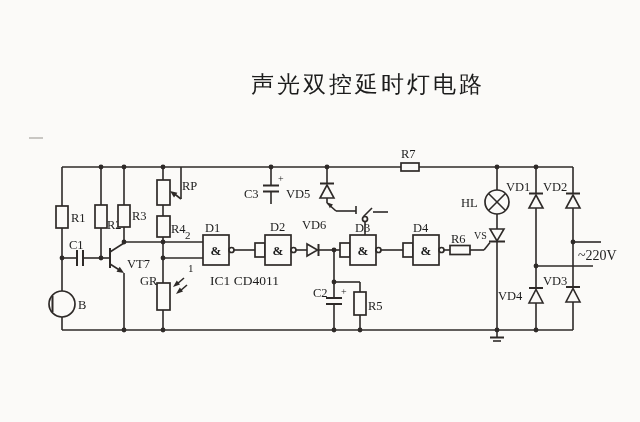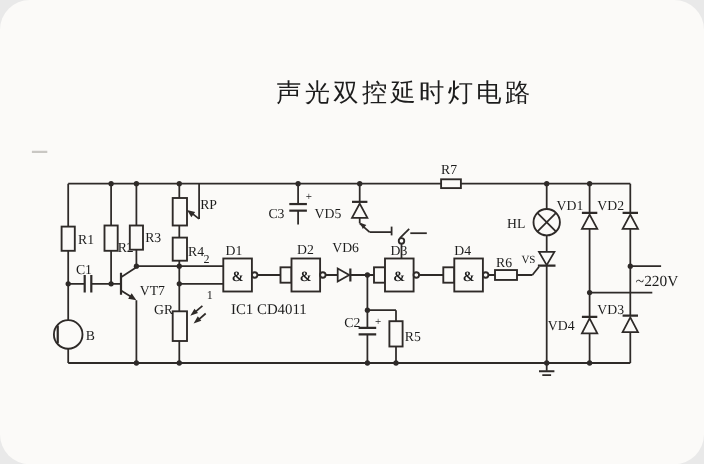--- a/index.html
+++ b/index.html
@@ -1,17 +1,17 @@
 <!DOCTYPE html>
 <html><head>
 <meta charset="utf-8">
 <style>
   html,body{margin:0;padding:0;}
   body{background:#e9e9e9;font-family:"Liberation Serif",serif;}
-  .page{position:relative;width:640px;height:422px;background:#fbfaf8;overflow:hidden;border-radius:27px;}
+  .page{position:relative;width:640px;height:422px;background:#fbfaf8;overflow:hidden;}
   svg{display:block;}
   text{fill:#1c1c1c;font-family:"Liberation Serif",serif;}
   .lbl{font-size:12.5px;}
   .lbl-sm{font-size:10px;}
   .pin{font-size:11px;}
   .gate{font-size:13px;font-weight:bold;}
   .ttl{font-size:23px;letter-spacing:3px;}
   .ic{font-size:13.5px;}
   .mains{font-size:14px;}
   .wire{stroke:#2e2a28;stroke-width:1.6;fill:none;}

